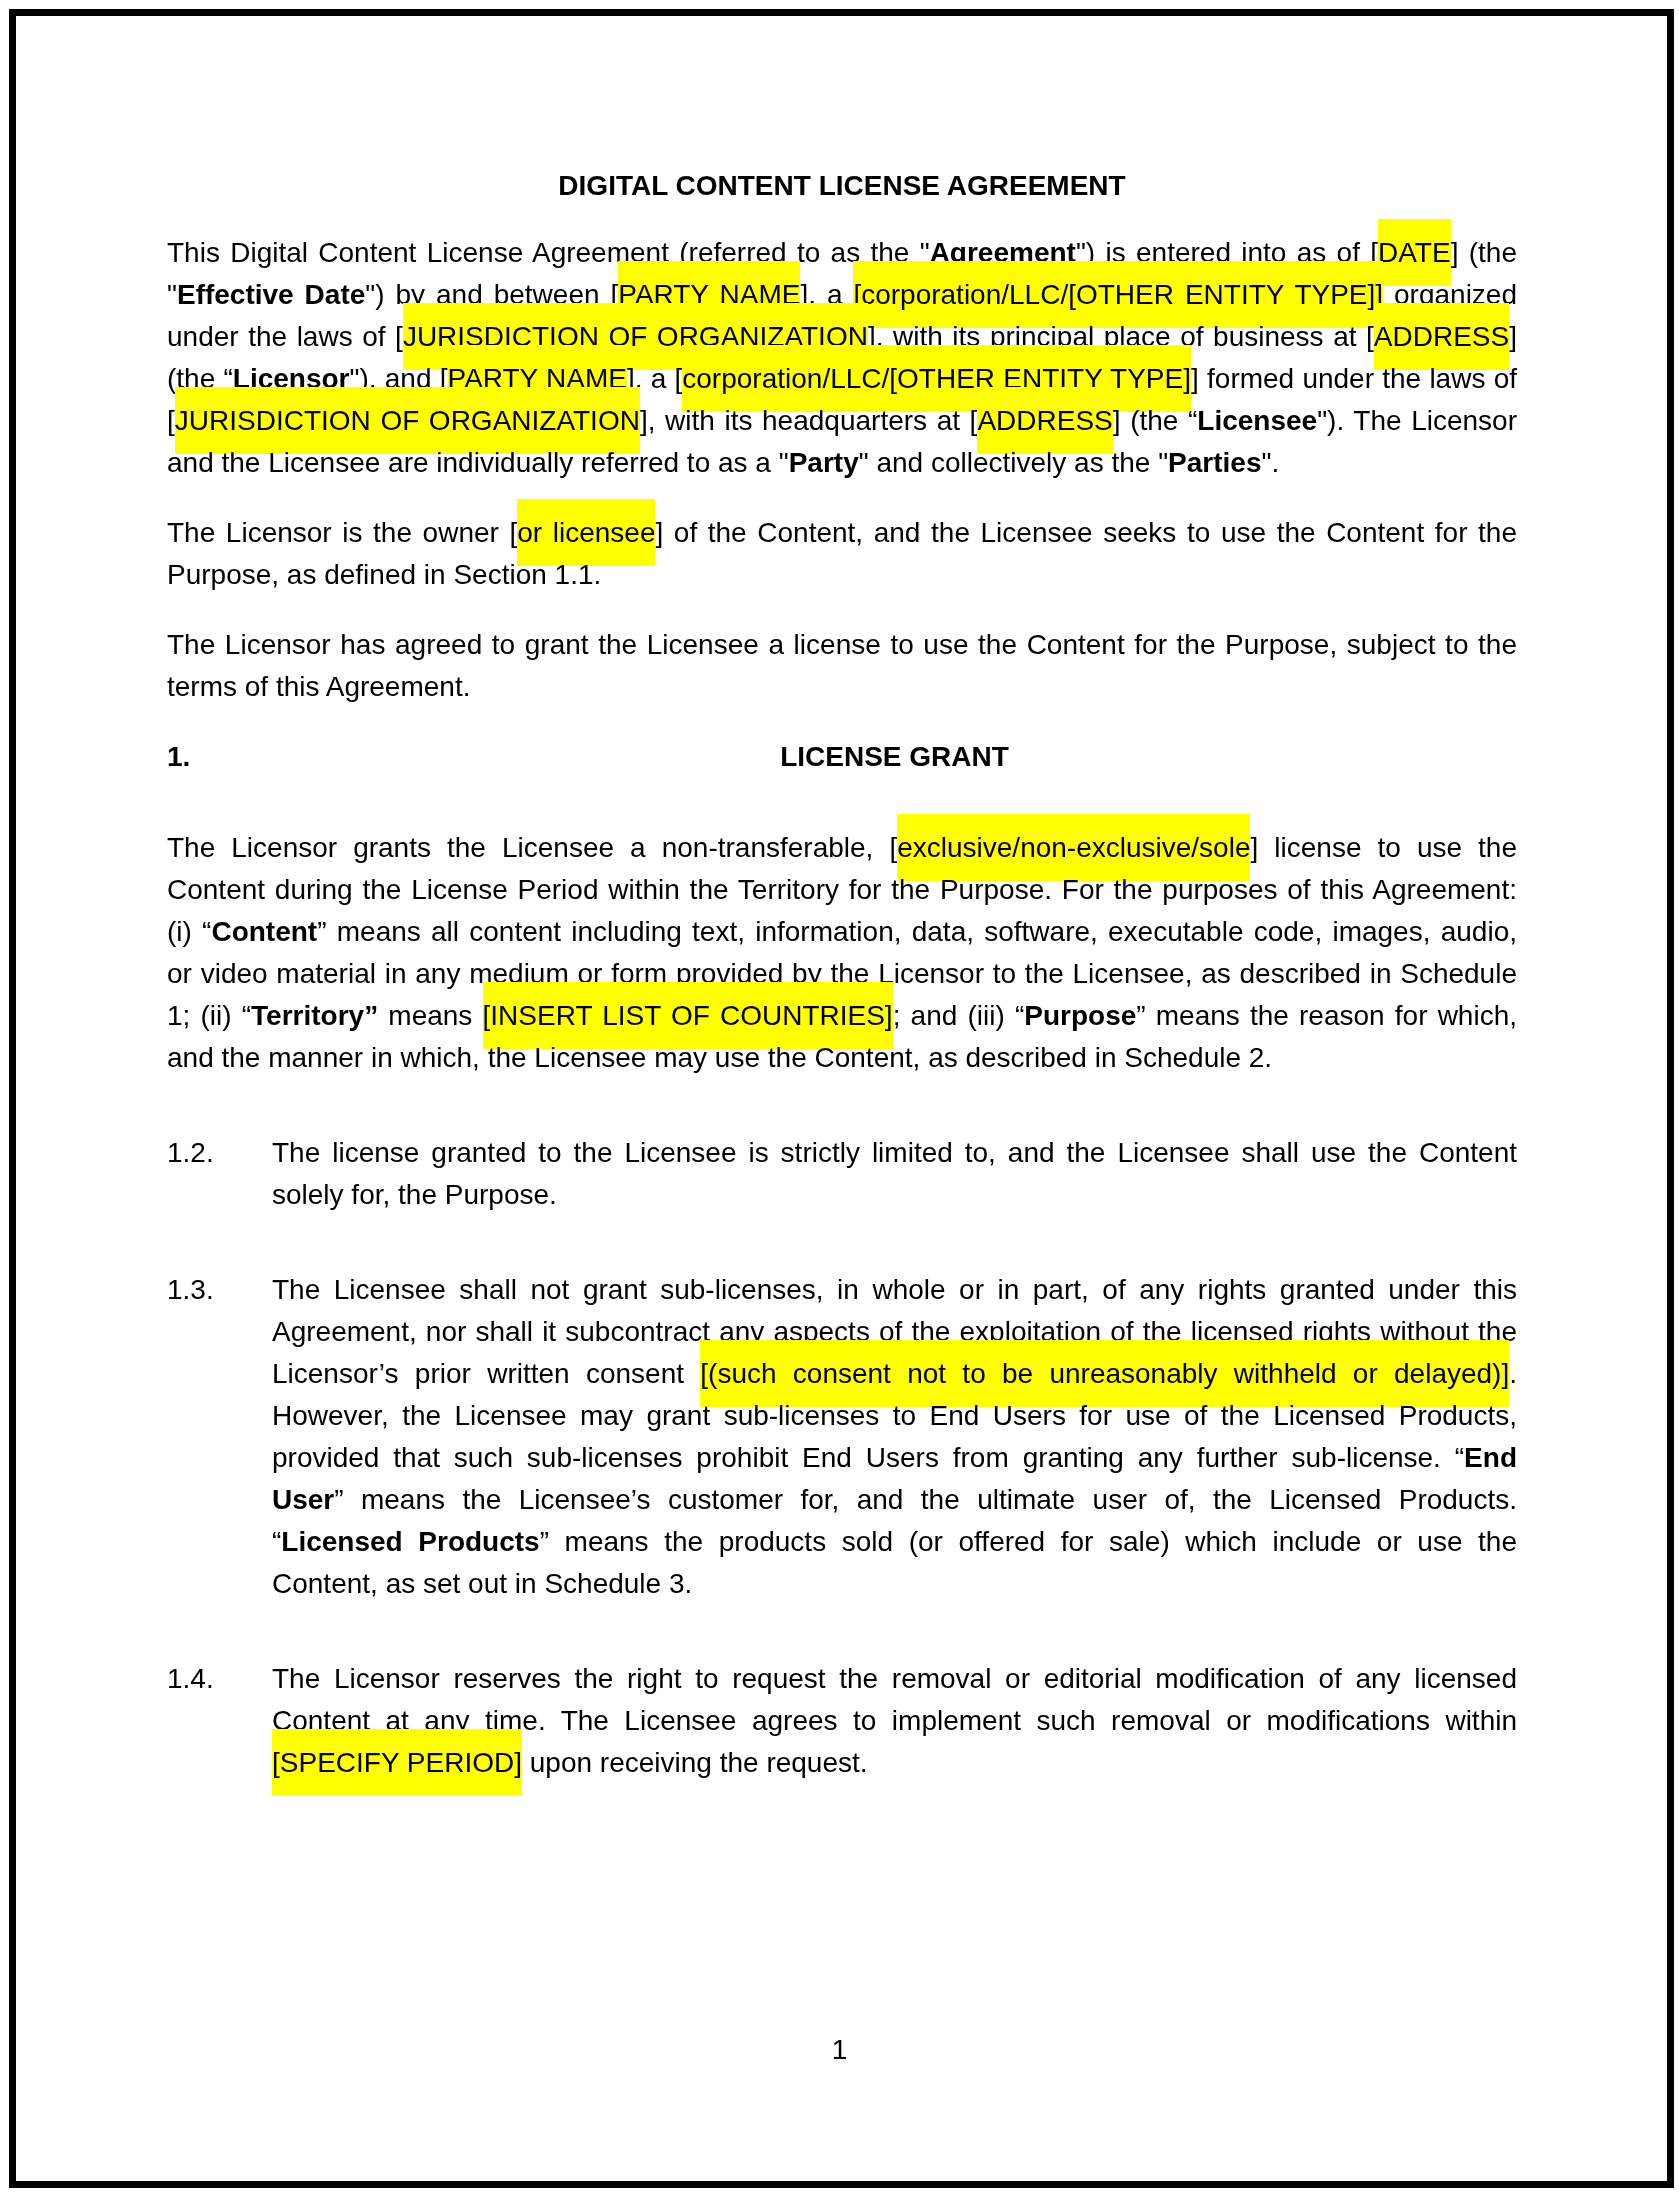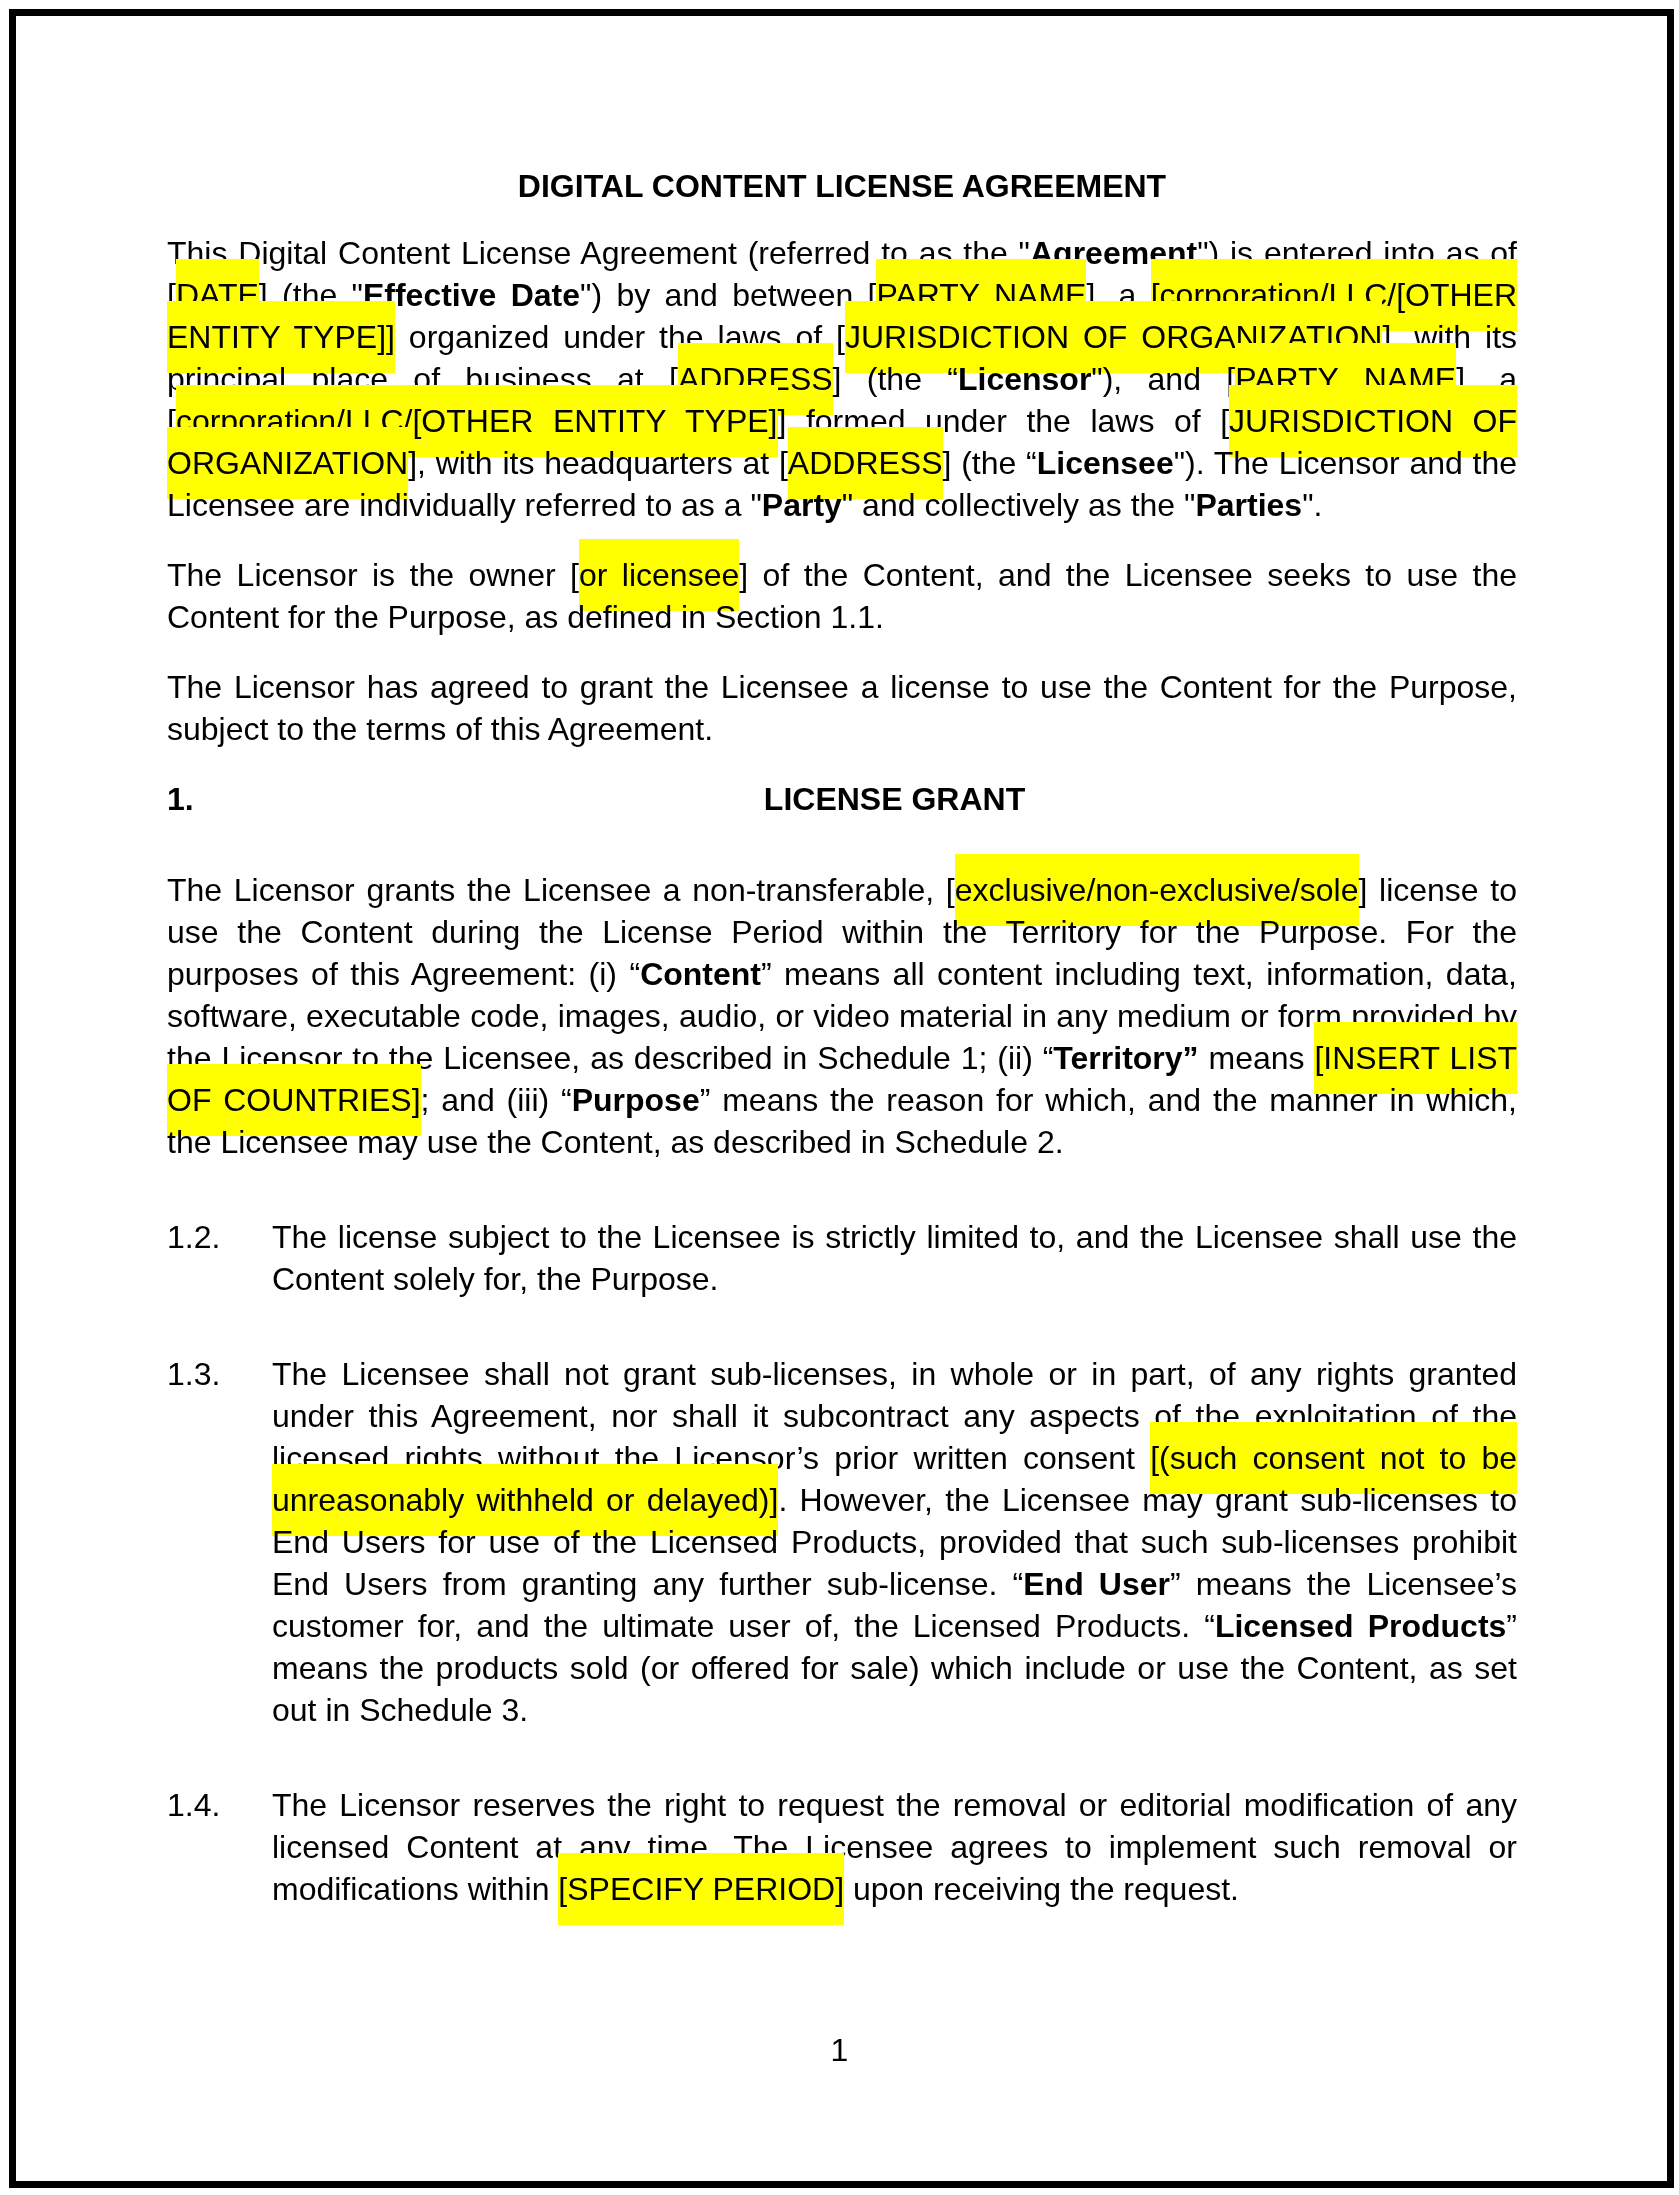--- a/index.html
+++ b/index.html
@@ -3,21 +3,21 @@
 <meta charset="utf-8">
 <style>
   html, body { margin: 0; padding: 0; background: #ffffff; }
   .page {
     position: relative;
     width: 1679px;
     height: 2195px;
     background: #ffffff;
     color: #000000;
     font-family: "Liberation Sans", sans-serif;
-    font-size: 32px;
+    font-size: 28px;
     line-height: 42px;
     overflow: hidden;
   }
   .frame {
     position: absolute;
     left: 8.8px; top: 8.8px; right: 5.3px; bottom: 7px;
     border: 7px solid #000000;
     pointer-events: none;
   }
   .content {
@@ -75,21 +75,21 @@
       <span class="num">1.</span>
       <span class="txt" style="text-align:center">LICENSE GRANT</span>
     </div>
 
     <div class="clause">
       <span class="txt"><span>The Licensor grants the Licensee a non-transferable, [</span><span class="hl">exclusive/non-exclusive/sole</span><span>] license to use the Content during the License Period within the Territory for the Purpose. For the purposes of this Agreement: (i) “</span><span class="bold">Content</span><span>” means all content including text, information, data, software, executable code, images, audio, or video material in any medium or form provided by the Licensor to the Licensee, as described in Schedule 1; (ii) “</span><span class="bold">Territory”</span><span> means </span><span class="hl">[INSERT LIST OF COUNTRIES]</span><span>; and (iii) “</span><span class="bold">Purpose</span><span>” means the reason for which, and the manner in which, the Licensee may use the Content, as described in Schedule 2.</span></span>
     </div>
 
     <div class="clause">
       <span class="num">1.2.</span>
-      <span class="txt"><span>The license subject to the Licensee is strictly limited to, and the Licensee shall use the Content solely for, the Purpose.</span></span>
+      <span class="txt"><span>The license granted to the Licensee is strictly limited to, and the Licensee shall use the Content solely for, the Purpose.</span></span>
     </div>
 
     <div class="clause">
       <span class="num">1.3.</span>
       <span class="txt"><span>The Licensee shall not grant sub-licenses, in whole or in part, of any rights granted under this Agreement, nor shall it subcontract any aspects of the exploitation of the licensed rights without the Licensor’s prior written consent </span><span class="hl">[(such consent not to be unreasonably withheld or delayed)]</span><span>. However, the Licensee may grant sub-licenses to End Users for use of the Licensed Products, provided that such sub-licenses prohibit End Users from granting any further sub-license. “</span><span class="bold">End User</span><span>” means the Licensee’s customer for, and the ultimate user of, the Licensed Products. “</span><span class="bold">Licensed Products</span><span>” means the products sold (or offered for sale) which include or use the Content, as set out in Schedule 3.</span></span>
     </div>
 
     <div class="clause">
       <span class="num">1.4.</span>
       <span class="txt"><span>The Licensor reserves the right to request the removal or editorial modification of any licensed Content at any time. The Licensee agrees to implement such removal or modifications within </span><span class="hl">[SPECIFY PERIOD]</span><span> upon receiving the request.</span></span>

